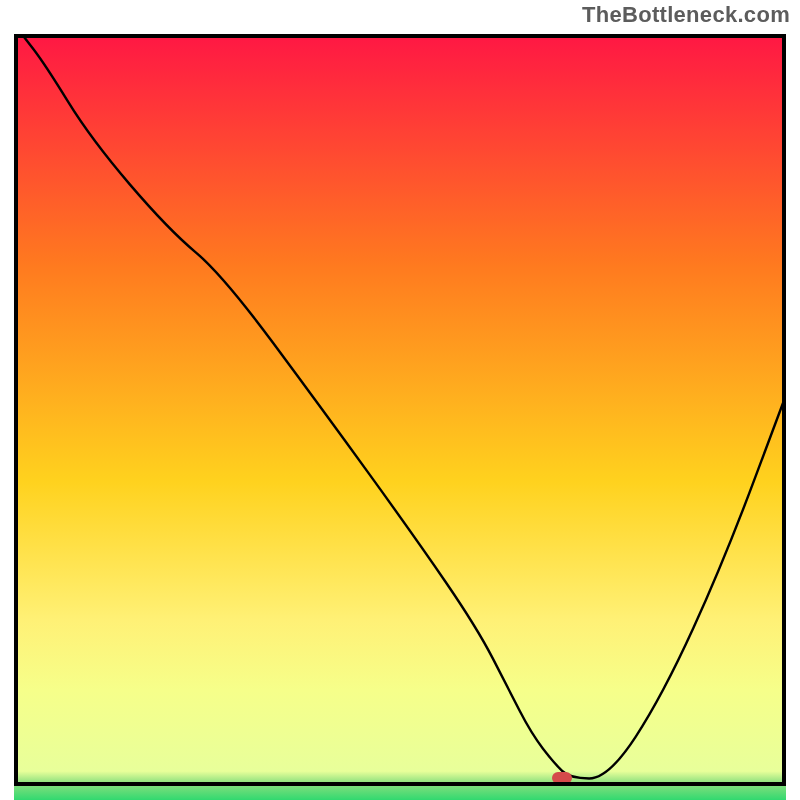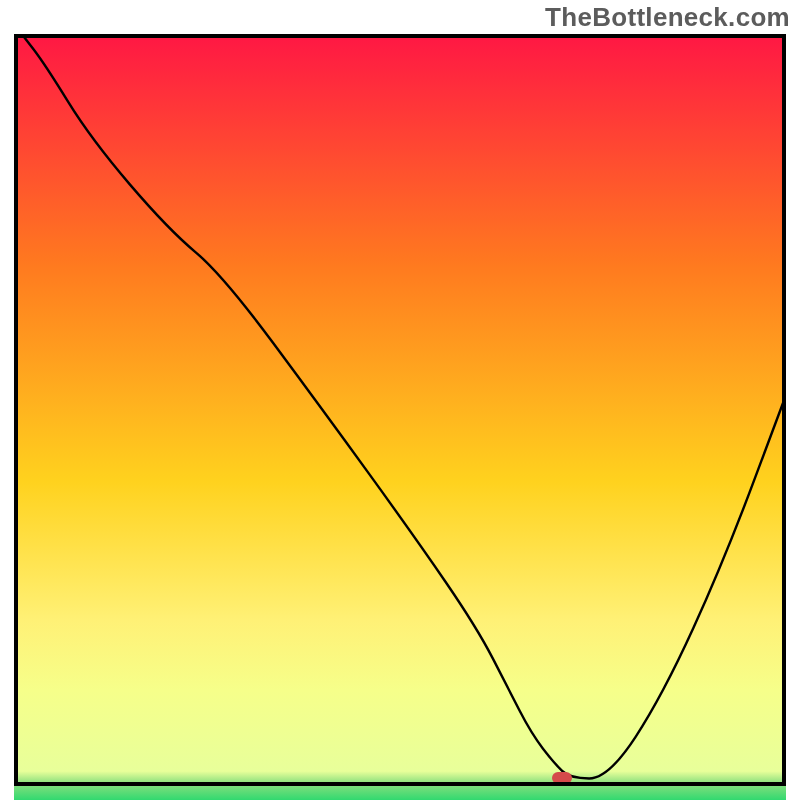--- a/index.html
+++ b/index.html
@@ -13,21 +13,21 @@
   }
   .chart-wrap {
     position: relative;
     width: 800px;
     height: 800px;
   }
   .watermark {
     position: absolute;
     top: 2px;
     right: 10px;
-    font-size: 26px;
+    font-size: 22px;
     font-weight: 600;
     color: #5c5c5c;
     letter-spacing: 0.3px;
     z-index: 50;
   }
   .plot-area {
     position: absolute;
     left: 14px;
     top: 34px;
     width: 772px;

